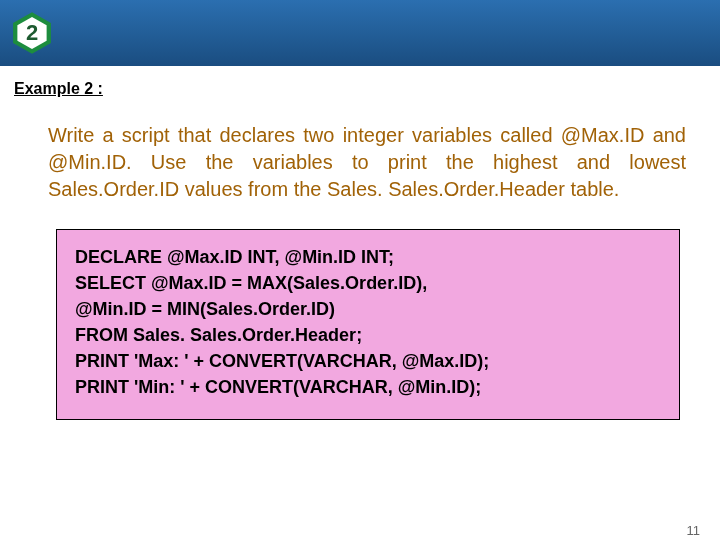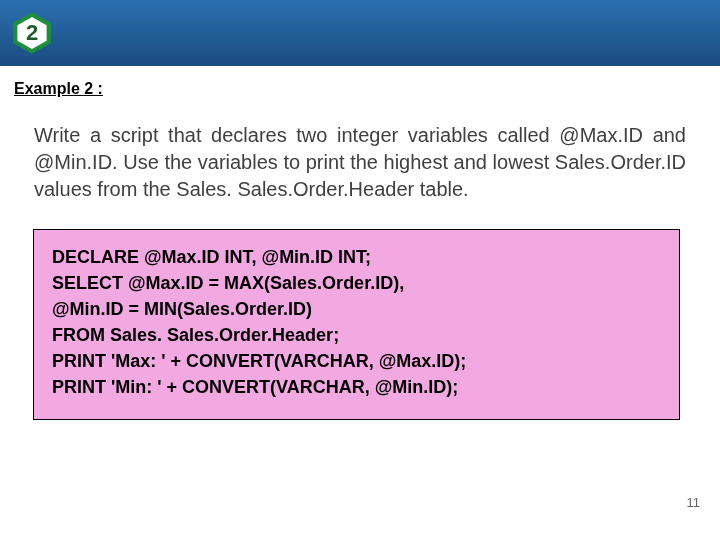--- a/index.html
+++ b/index.html
@@ -48,41 +48,41 @@
     text-shadow: 0 2px 3px rgba(0,0,0,.5);
   }
   .subhead {
     margin: 14px 10px 0 14px;
     font-size: 16px;
     font-weight: bold;
     text-decoration: underline;
     color: #000;
   }
   .body-text {
-    margin: 24px 34px 0 34px;
+    margin: 24px 34px 0 48px;
     font-size: 20px;
     line-height: 1.35;
-    color: #404040;
+    color: #a16207;
     text-align: justify;
   }
   .code-block {
-    margin: 26px 40px 0 33px;
+    margin: 26px 40px 0 56px;
     background: #f2a8e0;
     border: 1px solid #000;
     padding: 14px 18px 18px 18px;
     font-family: Arial, sans-serif;
     font-size: 18px;
     font-weight: bold;
     line-height: 1.45;
     color: #000;
     white-space: pre-line;
   }
   .page-num {
     position: absolute;
-    bottom: 30px;
+    bottom: 2px;
     right: 20px;
     font-size: 13px;
     color: #666;
   }
 </style>
 </head>
 <body>
 
 <div class="header">
   <div class="hex-badge">

